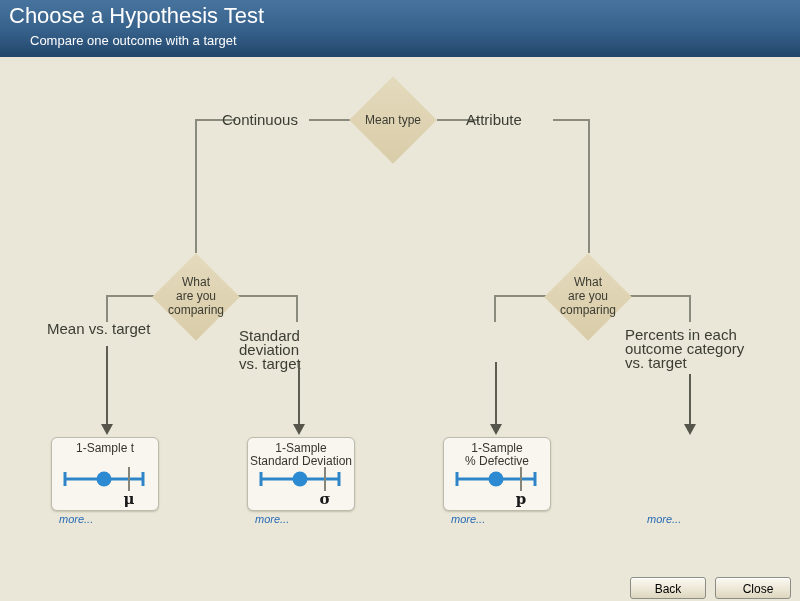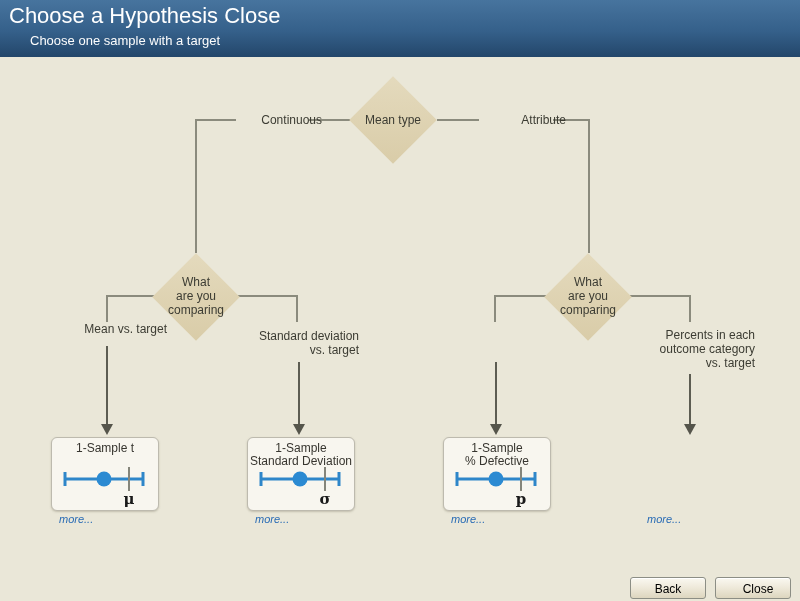--- a/index.html
+++ b/index.html
@@ -18,21 +18,21 @@
   .aline{position:absolute;width:2px;background:#5d5d52;}
   .ahead{position:absolute;width:0;height:0;border-left:6px solid transparent;
     border-right:6px solid transparent;border-top:11px solid #55554b;}
 
   
   .diamond{position:absolute;width:62px;height:62px;transform:rotate(45deg);
     background:linear-gradient(135deg,#e4dabd 0%,#d9cca8 100%);}
   .diamond-label{position:absolute;width:100px;text-align:center;font-size:12px;
     line-height:14px;color:#3c3c33;white-space:pre-line;}
 
-  .branch-label{position:absolute;text-align:right;font-size:12px;line-height:14px;
+  .branch-label{position:absolute;text-align:left;font-size:15px;line-height:14px;
     color:#3c3c33;white-space:pre-line;}
 
   
   .card{position:absolute;width:106px;height:72px;background:#f8f6ef;
     border:1px solid #bdbaae;border-radius:6px;box-shadow:0 1px 2px rgba(120,115,95,.35);}
   .card-title{position:absolute;top:4px;left:0;width:100%;text-align:center;
     font-size:12px;line-height:13px;color:#37352f;white-space:pre-line;}
   .card-icon{position:absolute;left:9px;}
   .card-symbol{position:absolute;width:30px;text-align:center;font-family:"DejaVu Serif",serif;
     font-weight:bold;font-size:15px;color:#1a1a1a;}
@@ -44,22 +44,22 @@
     font-size:12px;color:#000;text-align:center;line-height:20px;
     background:linear-gradient(180deg,#faf8f1 0%,#efeadb 45%,#ddd6bf 100%);
     border:1px solid #8c8e85;border-radius:3px;box-shadow:inset 0 1px 0 #ffffff;cursor:pointer;}
 </style>
 </head>
 <body>
 
 <div class="window">
 
   <div class="header">
-    <div class="header-title">Choose a Hypothesis Close</div>
-    <div class="header-subtitle">Choose one sample with a target</div>
+    <div class="header-title">Choose a Hypothesis Test</div>
+    <div class="header-subtitle">Compare one outcome with a target</div>
   </div>
 
   <div class="hline" style="left:196px;top:119px;width:40px;"></div>
   <div class="hline" style="left:309px;top:119px;width:43px;"></div>
   <div class="hline" style="left:437px;top:119px;width:42px;"></div>
   <div class="hline" style="left:553px;top:119px;width:37px;"></div>
   <div class="vline" style="left:195px;top:119px;height:134px;"></div>
   <div class="vline" style="left:588px;top:119px;height:134px;"></div>
 
   <div class="branch-label" style="left:222px;top:113px;width:100px;">Continuous</div>

